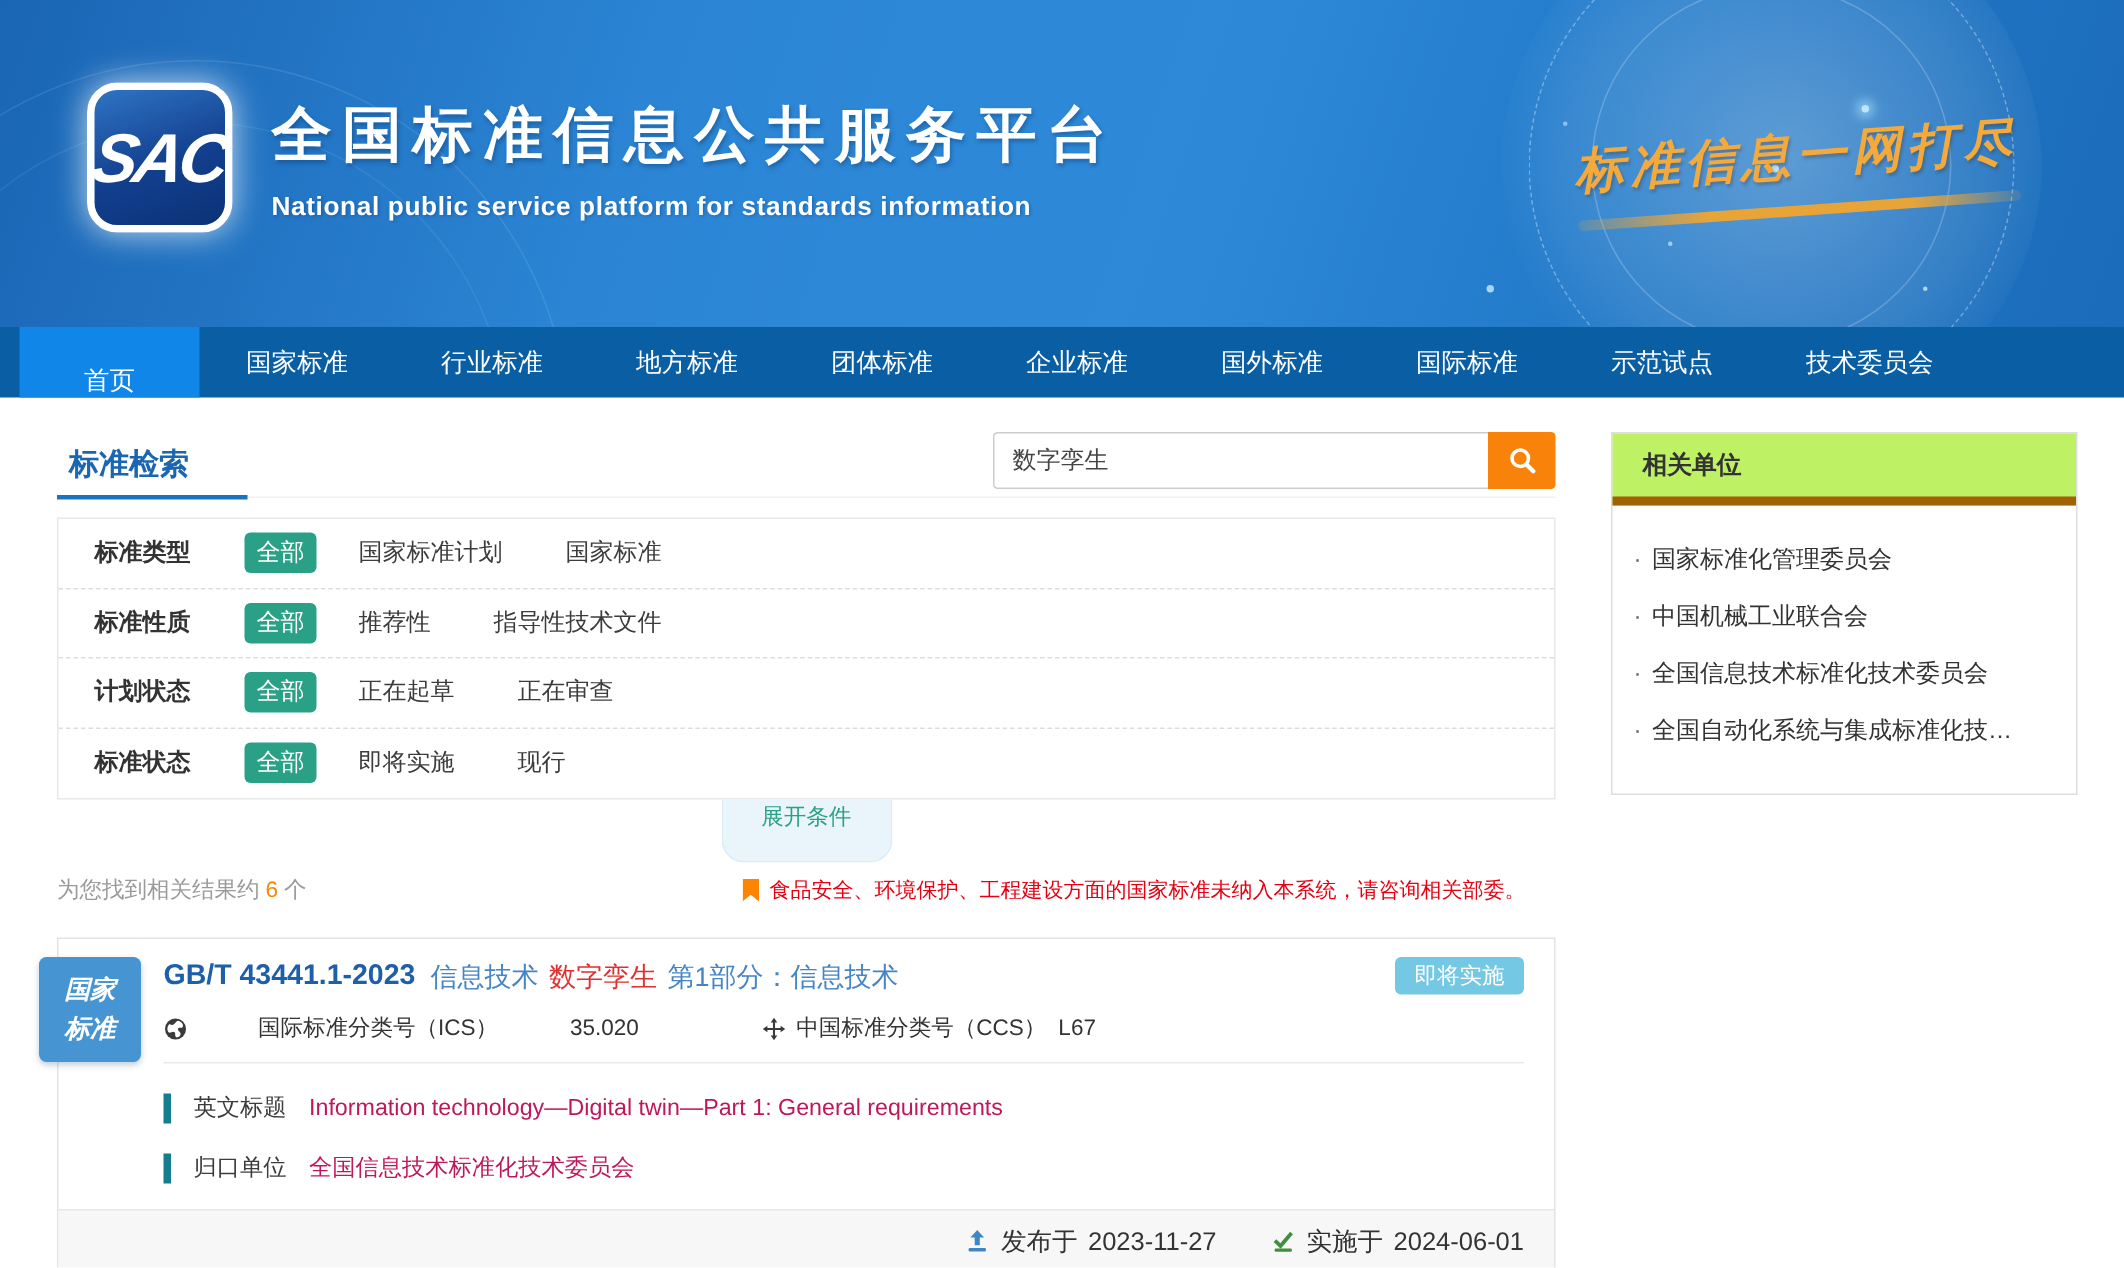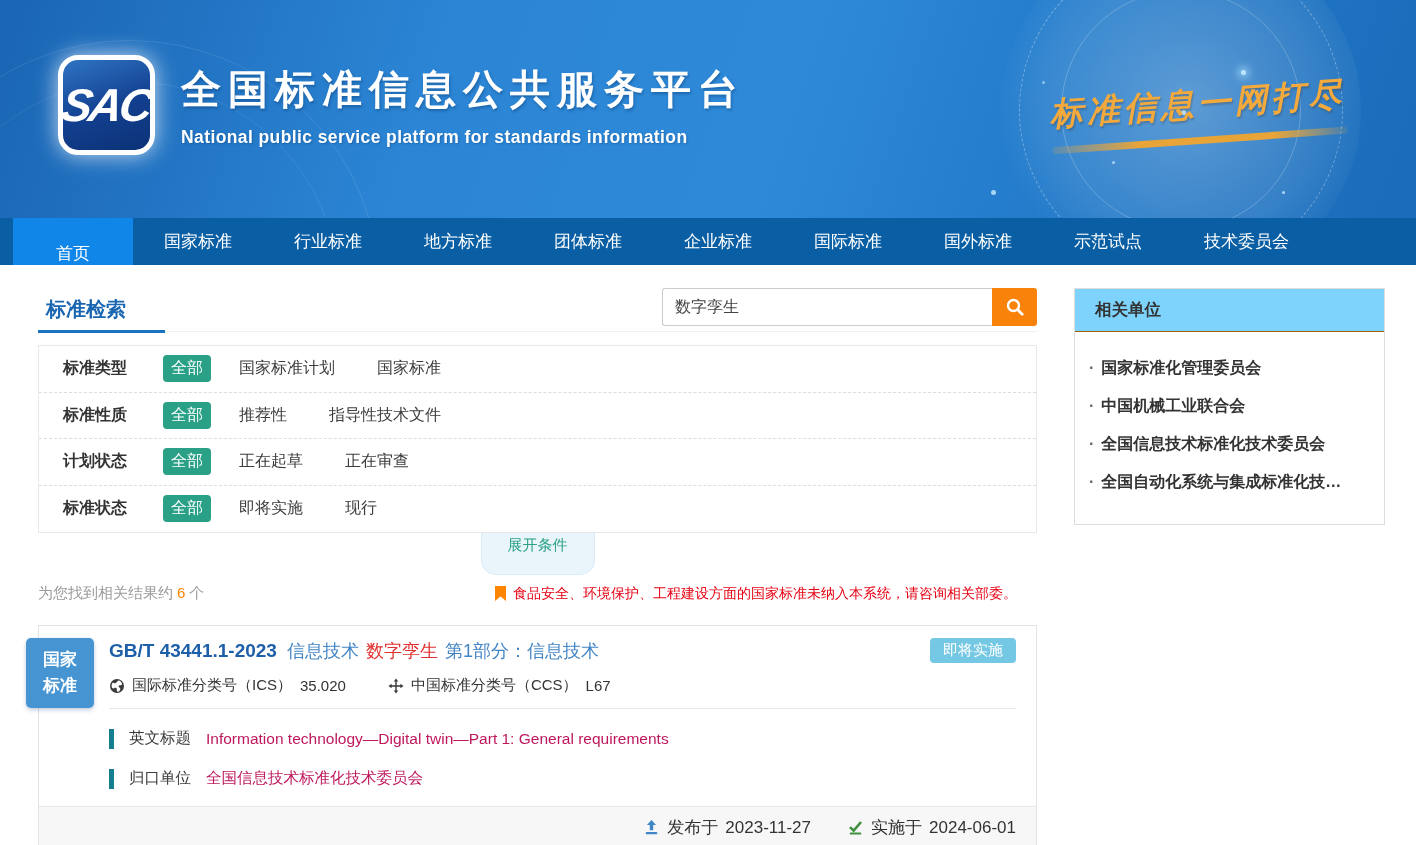--- a/index.html
+++ b/index.html
@@ -90,48 +90,48 @@
   .notice { margin-left:auto; display:flex; align-items:center; color:#e60012; font-size:14px;
     margin-right:20px; }
   .bookmark-icon { display:inline-block; width:11px; height:15px; background:#ff8400;
     clip-path:polygon(0 0,100% 0,100% 100%,50% 70%,0 100%); margin-right:7px; }
 
   
   .result-card { position:relative; margin-top:22px; border:1px solid #e3e3e3; background:#fff; }
   .type-tag { position:absolute; left:-13px; top:12px; width:68px; height:70px;
     background:#4695d2; border-radius:5px; color:#fff; font-size:17px; font-weight:bold;
     display:flex; flex-direction:column; align-items:center; justify-content:center; line-height:1.55;
-    box-shadow:0 2px 4px rgba(0,60,120,.25); }
+    box-shadow:0 2px 4px rgba(0,60,120,.25);font-style:italic; }
   .card-main { padding:12px 20px 0 70px; }
   .card-title-row { display:flex; align-items:center; }
   .std-code { color:#1e5fa9; font-size:19px; font-weight:bold; margin-right:10px;
     text-decoration:none; cursor:pointer; }
   .title-seg { color:#4585c5; font-size:18px; margin-right:7px; cursor:pointer; }
   .title-hl { color:#e03030; font-size:18px; margin-right:7px; cursor:pointer; }
   .status-badge { margin-left:auto; background:#74c8e3; color:#fff; font-size:15px;
     padding:3px 13px; border-radius:4px; }
-  .meta-row { display:flex; align-items:center; margin-top:13px; color:#333; font-size:15px; }
+  .meta-row { display:flex; align-items:center; margin-top:13px; color:#333; font-size:15px;gap:40px; }
   .meta-ico { margin-right:7px; display:flex; }
   .meta-val { margin-left:8px; }
   .meta-group2 { margin-left:42px; display:flex; align-items:center; }
   .card-divider { border-top:1px solid #e9e9e9; margin-top:13px; }
   .info-row { display:flex; align-items:center; margin-top:19px; }
   .info-bar { width:5px; height:20px; background:#147d8e; margin-right:15px; }
   .info-label { color:#3c3c3c; font-size:15.5px; margin-right:15px; }
   .info-value { color:#be185d; font-size:15.5px; }
   .card-footer { margin-top:17px; height:42px; background:#f7f7f7; border-top:1px solid #e8e8e8;
     display:flex; align-items:center; justify-content:flex-end; padding-right:20px; gap:36px;
     font-size:17px; color:#333; }
   .date-group { display:flex; align-items:center; gap:7px; }
 
   
   .side-panel { border:1px solid #ddd; }
-  .side-head { background:#7dd3fc; border-bottom:1px solid #a16207; padding:10px 20px;
+  .side-head { background:#bef264; border-bottom:6px solid #a16207; padding:10px 20px;
     font-size:16.5px; font-weight:bold; color:#333; }
-  .side-list { list-style:none; padding:9px 20px 14px 14px;font-weight:bold; }
+  .side-list { list-style:none; padding:9px 20px 14px 14px; }
   .side-item { margin:17px 0; font-size:16px; color:#333; cursor:pointer;
     white-space:nowrap; overflow:hidden; text-overflow:ellipsis; }
   .side-dot { color:#666; margin-right:7px; }
 </style>
 </head>
 <body>
 
 <header class="site-header">
   <div class="arc-deco"></div>
   <div class="globe-deco"></div>
@@ -151,22 +151,22 @@
   </div>
 </header>
 
 <nav class="main-nav">
   <a class="nav-item active">首页</a>
   <a class="nav-item">国家标准</a>
   <a class="nav-item">行业标准</a>
   <a class="nav-item">地方标准</a>
   <a class="nav-item">团体标准</a>
   <a class="nav-item">企业标准</a>
+  <a class="nav-item">国外标准</a>
   <a class="nav-item">国际标准</a>
-  <a class="nav-item">国外标准</a>
   <a class="nav-item">示范试点</a>
   <a class="nav-item">技术委员会</a>
 </nav>
 
 <div class="content">
   <div class="left-col">
 
     <div class="section-head">
       <h2 class="section-title">标准检索</h2>
       <div class="search-box">

